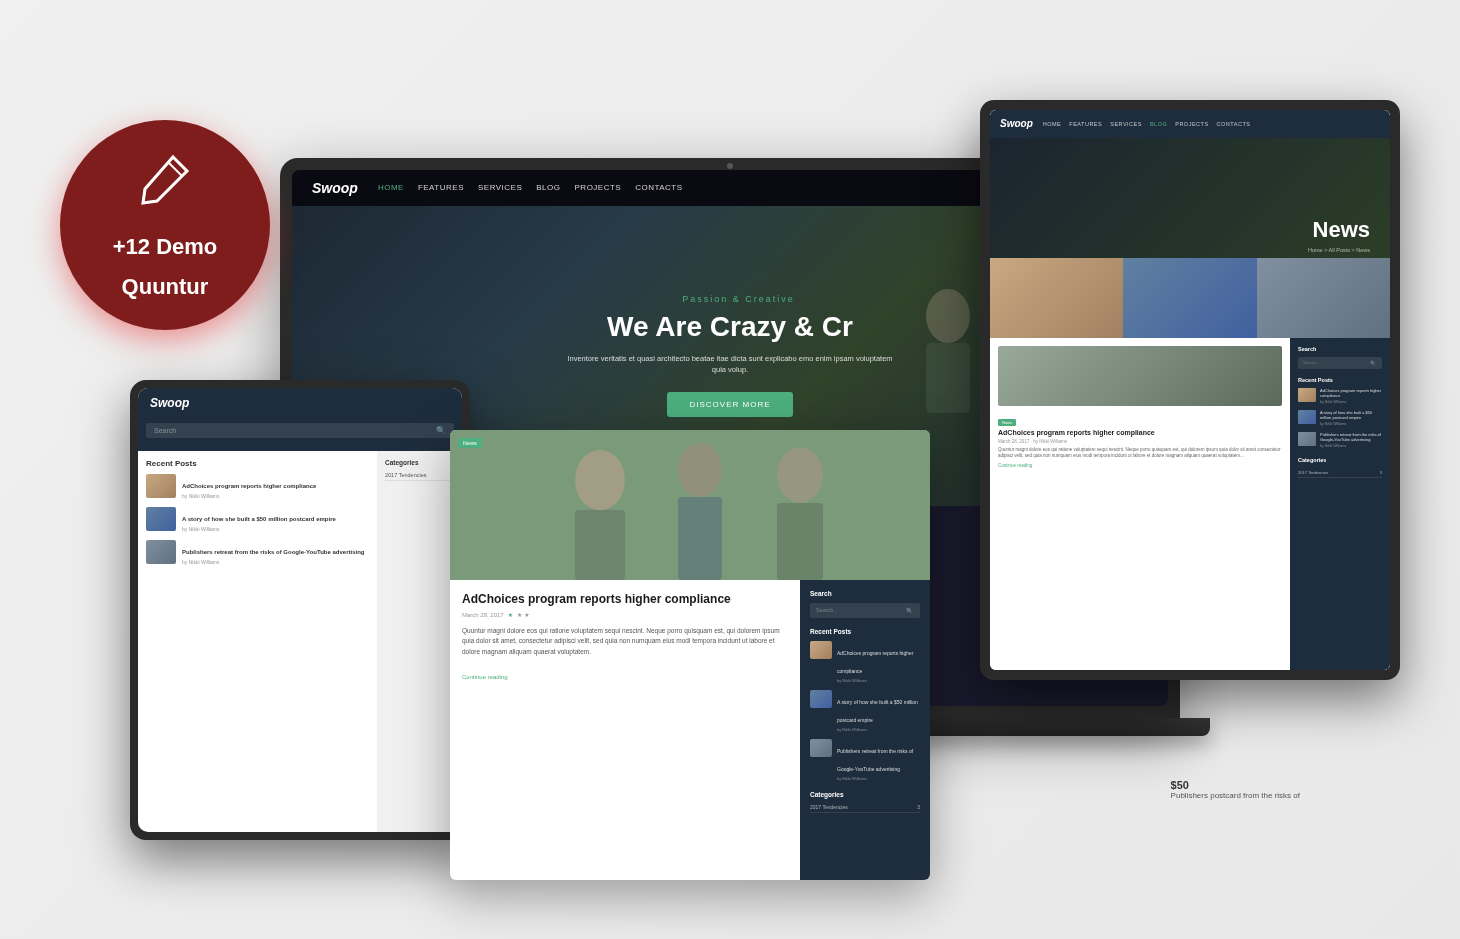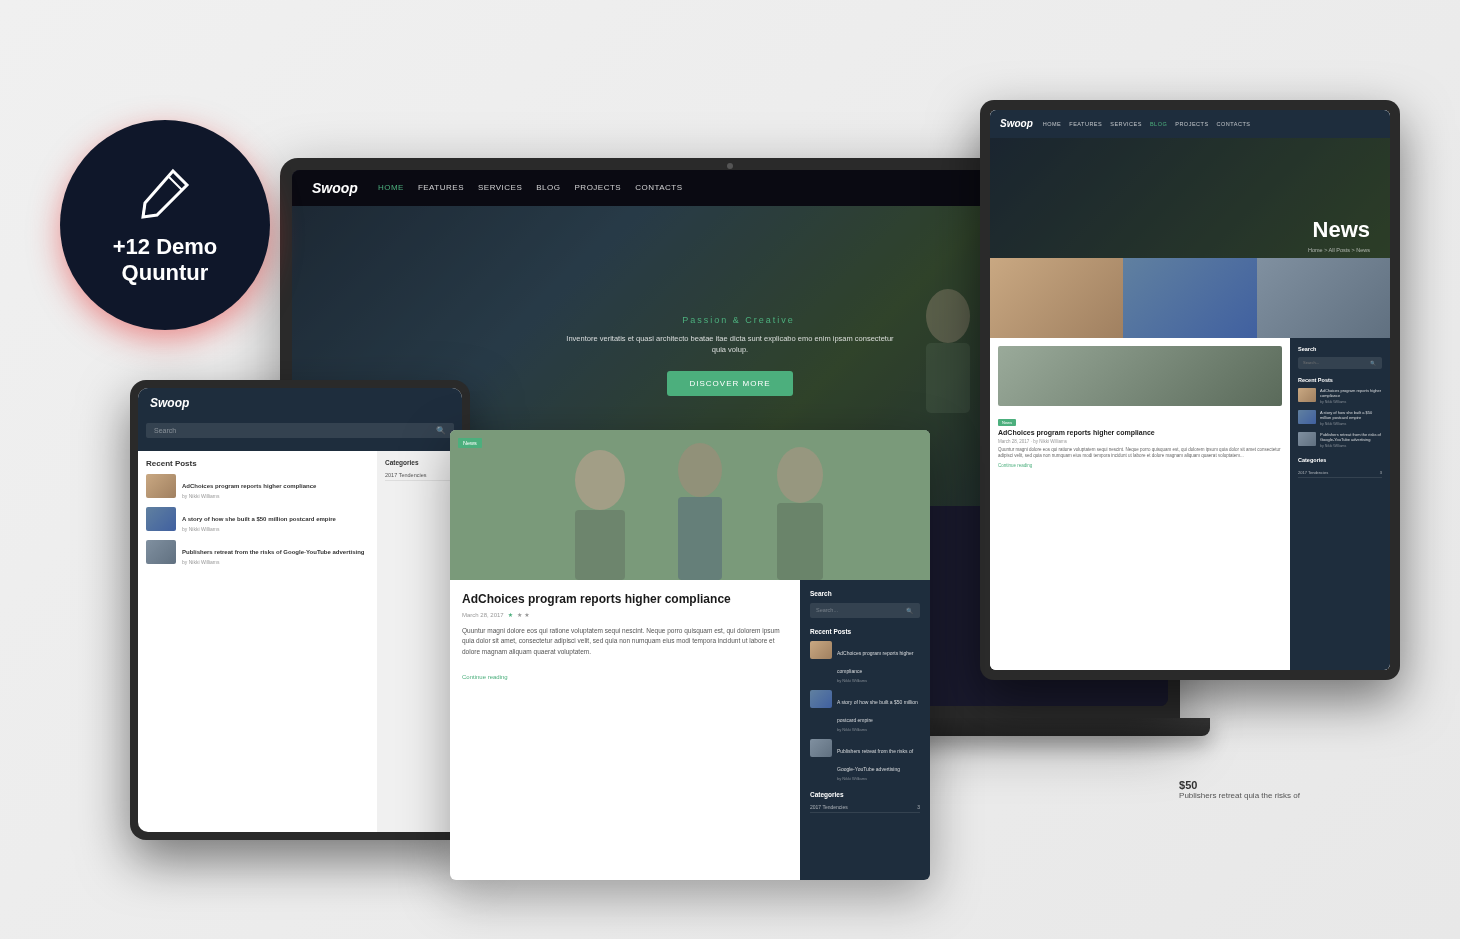--- a/index.html
+++ b/index.html
@@ -617,28 +617,29 @@
       justify-content: space-between;
     }
 
     
     .badge-circle {
       position: absolute;
       left: 30px;
       top: 100px;
       width: 210px;
       height: 210px;
-      background: #0f172a;
+      background: #7f1d1d;
       border-radius: 50%;
       z-index: 10;
       display: flex;
       flex-direction: column;
       align-items: center;
       justify-content: center;
       box-shadow: 0 10px 30px rgba(230, 48, 48, 0.5);
+      gap: 14px;
     }
 
     .badge-icon {
       color: white;
       margin-bottom: 8px;
     }
 
     .badge-text-main {
       color: white;
       font-size: 22px;
@@ -916,21 +917,22 @@
               <ellipse cx="180" cy="80" rx="25" ry="30" fill="rgba(180,160,140,0.6)"></ellipse>
               <rect x="155" y="110" width="50" height="80" rx="5" fill="rgba(100,120,100,0.5)"></rect>
               <ellipse cx="240" cy="70" rx="20" ry="25" fill="rgba(160,140,120,0.5)"></ellipse>
               <rect x="220" y="95" width="40" height="75" rx="5" fill="rgba(80,100,120,0.4)"></rect>
               <ellipse cx="120" cy="90" rx="22" ry="27" fill="rgba(170,150,130,0.5)"></ellipse>
               <rect x="98" y="117" width="44" height="70" rx="5" fill="rgba(90,110,90,0.4)"></rect>
             </svg>
 
             <div class="wp-hero-content">
               <div class="wp-tagline">Passion &amp; Creative</div>
-              <div class="wp-subtext">Inventore veritatis et quasi architecto beatae itae dicta sunt explicabo emo enim ipsam consectetur quia volup.</div>
+              <div class="wp-headline">We Are Crazy &amp; Cr</div>
+              <div class="wp-subtext">Inventore veritatis et quasi architecto beatae itae dicta sunt explicabo emo enim ipsam voluptatem quia volup.</div>
               <button class="wp-cta">Discover More</button>
             </div>
           </div>
 
           <div class="wp-bottom-text">
             <div class="wp-bottom-text-line1">llo. We are S</div>
             <div class="wp-bottom-text-line2">Creative &amp; Interactive S</div>
           </div>
 
         </div>
@@ -1150,16 +1152,16 @@
             <span>2017 Tendencies</span>
             <span>3</span>
           </div>
         </div>
       </div>
     </div>
   </div>
 
   <div class="right-text">
     <div class="right-text-price">$50</div>
-    <div class="right-text-title">Publishers retreat quia the risks of</div>
+    <div class="right-text-title">Publishers postcard from the risks of</div>
   </div>
 
 </div>
 
 </body></html>

